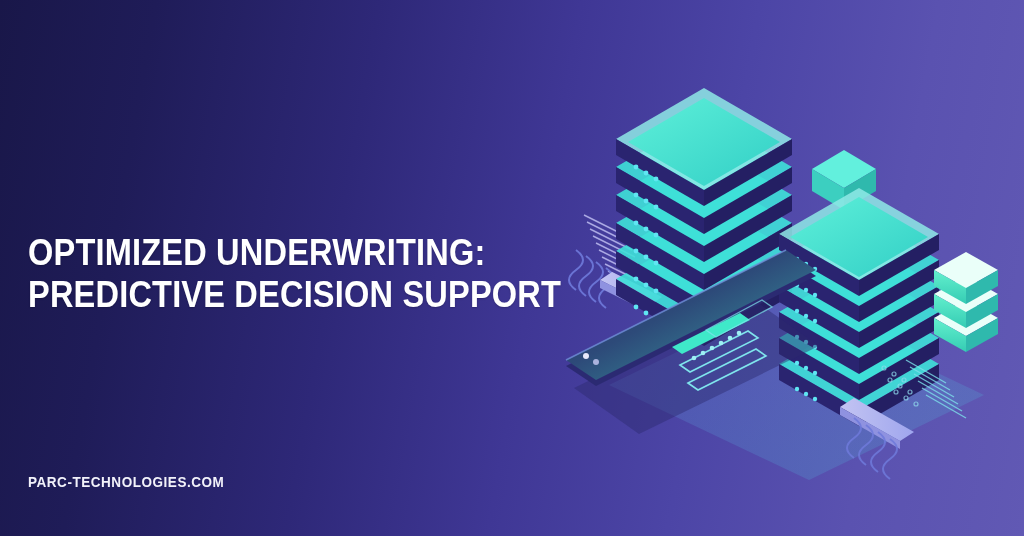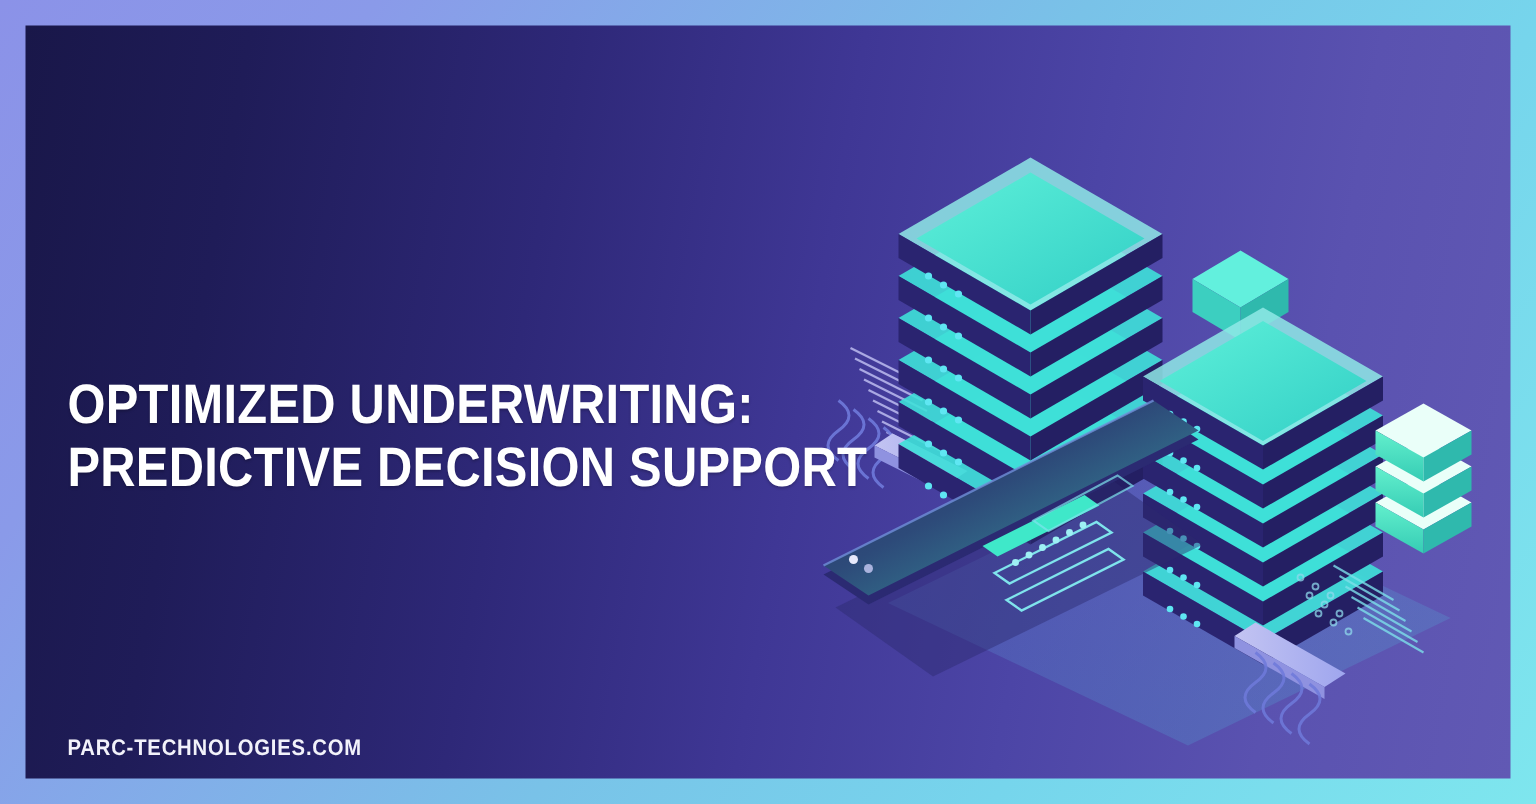--- a/index.html
+++ b/index.html
@@ -1,20 +1,20 @@
 <!DOCTYPE html>
 <html><head>
 <meta charset="utf-8">
 <style>
   html,body{margin:0;padding:0;background:#ffffff;}
   body{width:1024px;height:536px;overflow:hidden;
        font-family:"Liberation Sans",sans-serif;}
 
   .banner{position:relative;width:1024px;height:536px;box-sizing:border-box;
-          padding:17px;
+          padding:0;
           background:linear-gradient(125deg,#8b92e8 0%,#8a9ae9 18%,#79c2e8 52%,#76d5ec 74%,#7ee6ee 100%);}
 
   .panel{position:relative;width:100%;height:100%;overflow:hidden;
          background:linear-gradient(100deg,#191749 0%,#1f1c58 14%,#2e2878 34%,#3f3795 52%,#4c45a6 68%,#5a52b0 84%,#6159b4 100%);}
 
   
   .title{position:absolute;left:28px;top:207px;width:520px;
          color:#ffffff;font-weight:700;font-size:37px;line-height:1.14;
          letter-spacing:.2px;text-transform:uppercase;
          font-family:"Liberation Sans Narrow","Liberation Sans",sans-serif;

